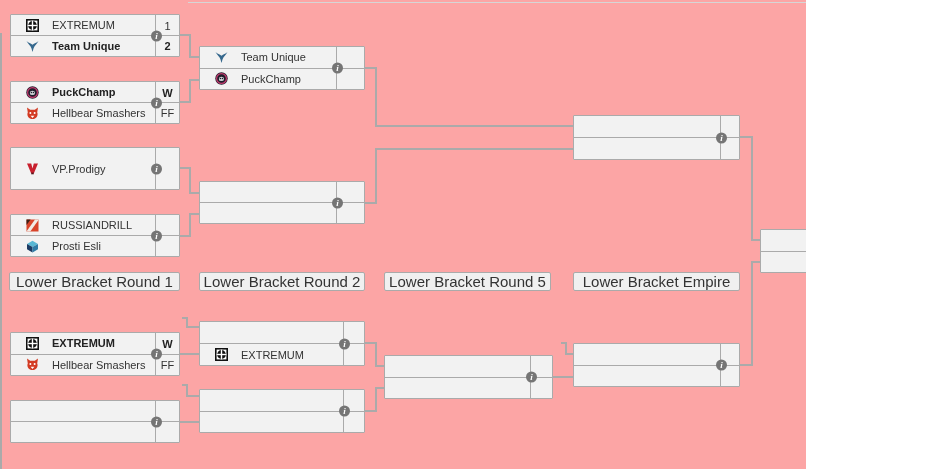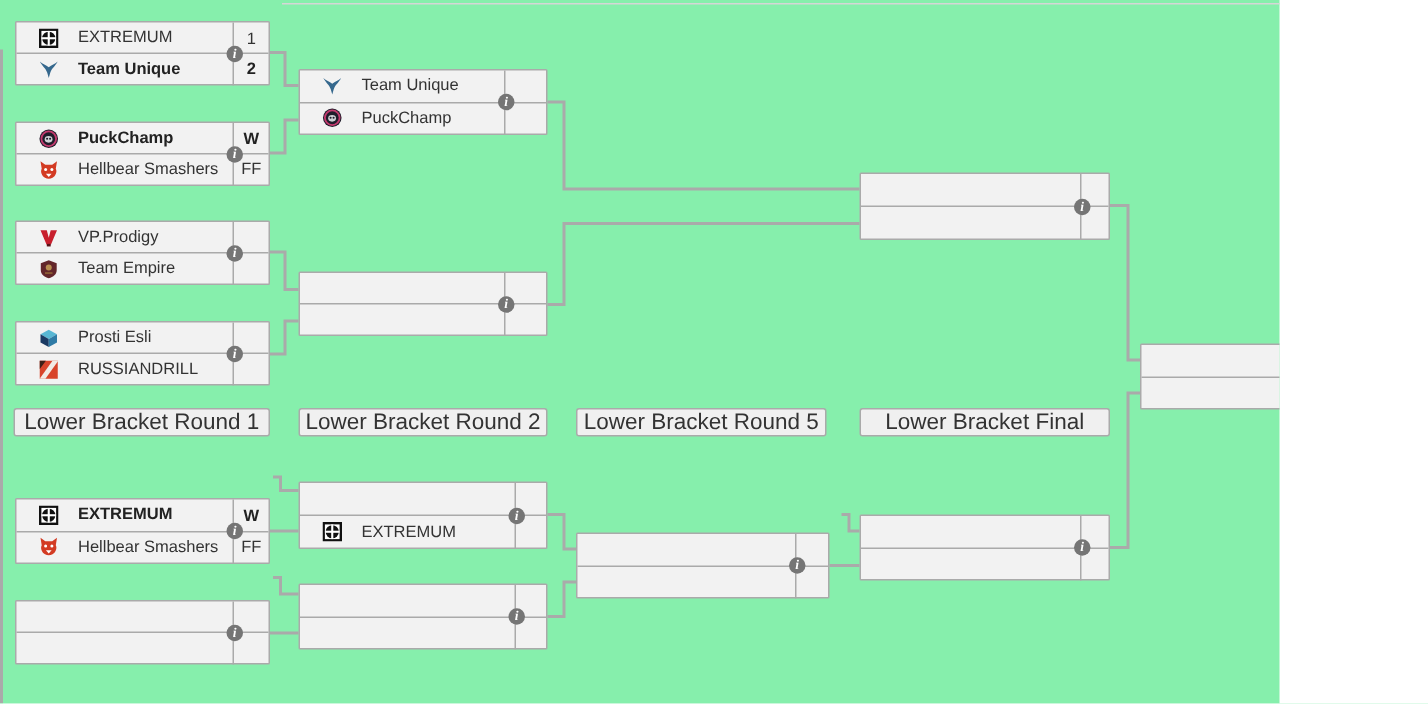--- a/index.html
+++ b/index.html
@@ -1,19 +1,18 @@
 <!DOCTYPE html>
 <html><head>
 <meta charset="utf-8">
 <style>
   html,body{margin:0;padding:0;background:#fff;}
   #canvas{
-    position:relative;width:806px;height:469px;background:#86efac;overflow:hidden;
+    position:relative;width:806px;height:469px;background:#fca5a5;overflow:hidden;
     font-family:"Liberation Sans",sans-serif;
-    padding-left:47px;
   }
   #wires{position:absolute;left:0;top:0;z-index:0;}
   .match{
     position:absolute;z-index:1;display:flex;flex-direction:column;
     background:#f2f2f2;border:1px solid #aaa;border-radius:1px;box-sizing:border-box;
   }
   .slot{
     flex:1 1 0;display:flex;align-items:center;position:relative;
     padding:0 calc(var(--sw) + 2px) 0 15px;min-width:0;
   }
@@ -129,55 +128,44 @@
     <div class="slot">
       <span class="logo">
           <svg viewBox="0 0 13 13">
             <path d="M1,1.5 H5.2 L6.5,6.5 L7.8,1.5 H12 L8,11 H5 Z" fill="#c8202e"></path>
             <rect x="5.2" y="10.6" width="2.6" height="1.7" fill="#5a1218"></rect>
           </svg>
         </span>
       <span class="name">VP.Prodigy</span>
       <span class="score"></span>
     </div>
-    <div class="slot">
-      <span class="logo">
-          <svg viewBox="0 0 13 13">
-            <path d="M6.5,0.5 L11.8,2.5 V7 C11.8,9.8 9.6,11.7 6.5,12.5 C3.4,11.7 1.2,9.8 1.2,7 V2.5 Z" fill="#63262a"></path>
-            <circle cx="6.5" cy="5.4" r="2" fill="#b98d4f"></circle>
-            <rect x="4" y="8.4" width="5" height="1.3" fill="#8a5a32"></rect>
-          </svg>
-        </span>
-      <span class="name">Team Empire</span>
-      <span class="score"></span>
-    </div>
     <span class="info">i</span>
   </div>
 
   <div class="match" style="left:10px;top:214px;width:170px;height:43px;--sw:23px">
+    <div class="slot">
+      <span class="logo">
+          <svg viewBox="0 0 13 13">
+            <rect x="0.5" y="0.5" width="12" height="12" fill="#d8442a"></rect>
+            <path d="M9,0.5 H12.5 V1 L4.3,12.5 H0.8 v-0.5 Z" fill="#f1ebe5"></path>
+            <path d="M0.5,0.5 H4.6 L0.5,6 Z" fill="#3d1f16"></path>
+          </svg>
+        </span>
+      <span class="name">RUSSIANDRILL</span>
+      <span class="score"></span>
+    </div>
     <div class="slot">
       <span class="logo">
           <svg viewBox="0 0 13 13">
             <path d="M6.5,0.8 L12,3.9 L6.5,7 L1,3.9 Z" fill="#58b7d4"></path>
             <path d="M1,3.9 L6.5,7 V12.4 L1,9.3 Z" fill="#1b3a63"></path>
             <path d="M12,3.9 L6.5,7 V12.4 L12,9.3 Z" fill="#2f7ba6"></path>
           </svg>
         </span>
       <span class="name">Prosti Esli</span>
-      <span class="score"></span>
-    </div>
-    <div class="slot">
-      <span class="logo">
-          <svg viewBox="0 0 13 13">
-            <rect x="0.5" y="0.5" width="12" height="12" fill="#d8442a"></rect>
-            <path d="M9,0.5 H12.5 V1 L4.3,12.5 H0.8 v-0.5 Z" fill="#f1ebe5"></path>
-            <path d="M0.5,0.5 H4.6 L0.5,6 Z" fill="#3d1f16"></path>
-          </svg>
-        </span>
-      <span class="name">RUSSIANDRILL</span>
       <span class="score"></span>
     </div>
     <span class="info">i</span>
   </div>
 
   <div class="match" style="left:199px;top:46px;width:166px;height:44px;--sw:27px">
     <div class="slot">
       <span class="logo">
           <svg viewBox="0 0 13 13">
             <path d="M0.5,1 C2.5,4.5 4.5,5.5 5.5,8.5 L6.5,12 L7.5,8.5 C8.5,5.5 10.5,4.5 12.5,1 C10.5,2.8 8.4,3.2 6.5,4.8 C4.6,3.2 2.5,2.8 0.5,1 Z" fill="#35688d"></path>
@@ -228,21 +216,21 @@
       </div>
     <div class="slot">
         <span class="score"></span>
       </div>
     <span class="info">i</span>
   </div>
 
   <div class="round-label" style="left:9px;width:171px">Lower Bracket Round 1</div>
   <div class="round-label" style="left:199px;width:166px">Lower Bracket Round 2</div>
   <div class="round-label" style="left:384px;width:167px">Lower Bracket Round 5</div>
-  <div class="round-label" style="left:573px;width:167px">Lower Bracket Final</div>
+  <div class="round-label" style="left:573px;width:167px">Lower Bracket Empire</div>
 
   <div class="match" style="left:10px;top:332px;width:170px;height:44px;--sw:23px">
     <div class="slot">
       <span class="logo">
           <svg viewBox="0 0 13 13">
             <rect width="13" height="13" fill="#111"></rect>
             <rect x="1.6" y="1.6" width="9.8" height="9.8" fill="#fff"></rect>
             <circle cx="6.5" cy="6.5" r="4.4" fill="#111"></circle>
             <rect x="5.8" y="1.6" width="1.4" height="9.8" fill="#fff"></rect>
             <rect x="1.6" y="5.8" width="9.8" height="1.4" fill="#fff"></rect>

